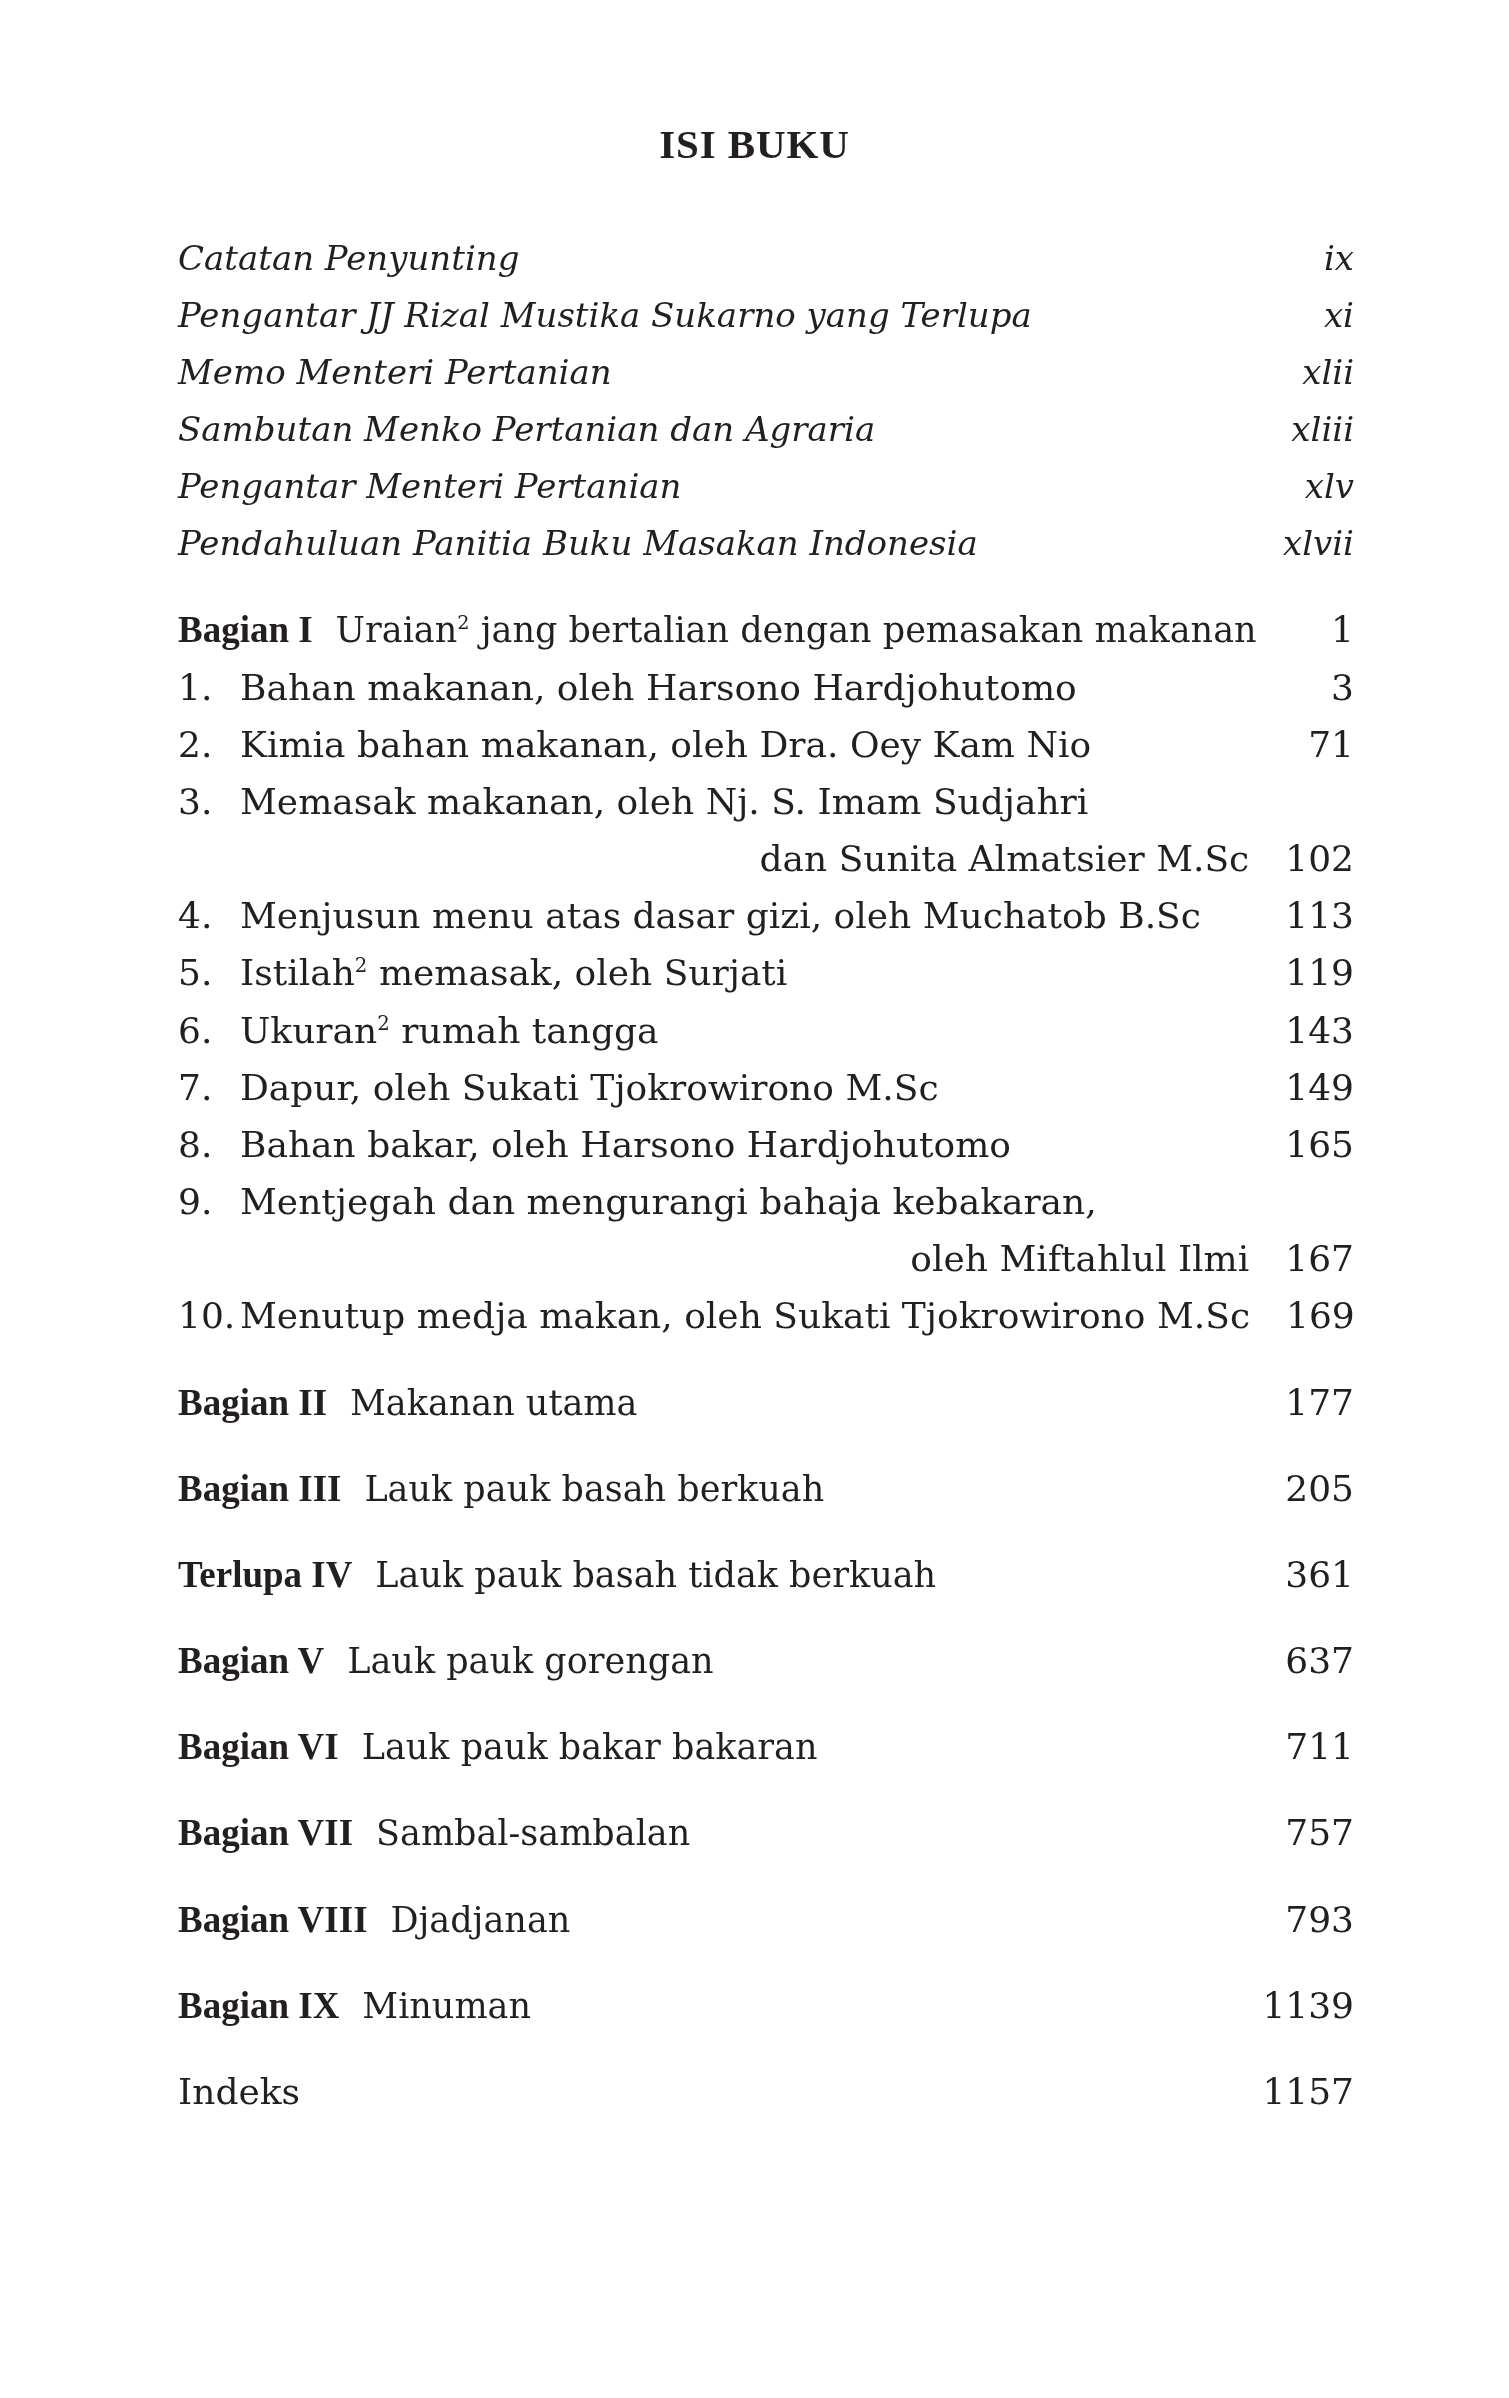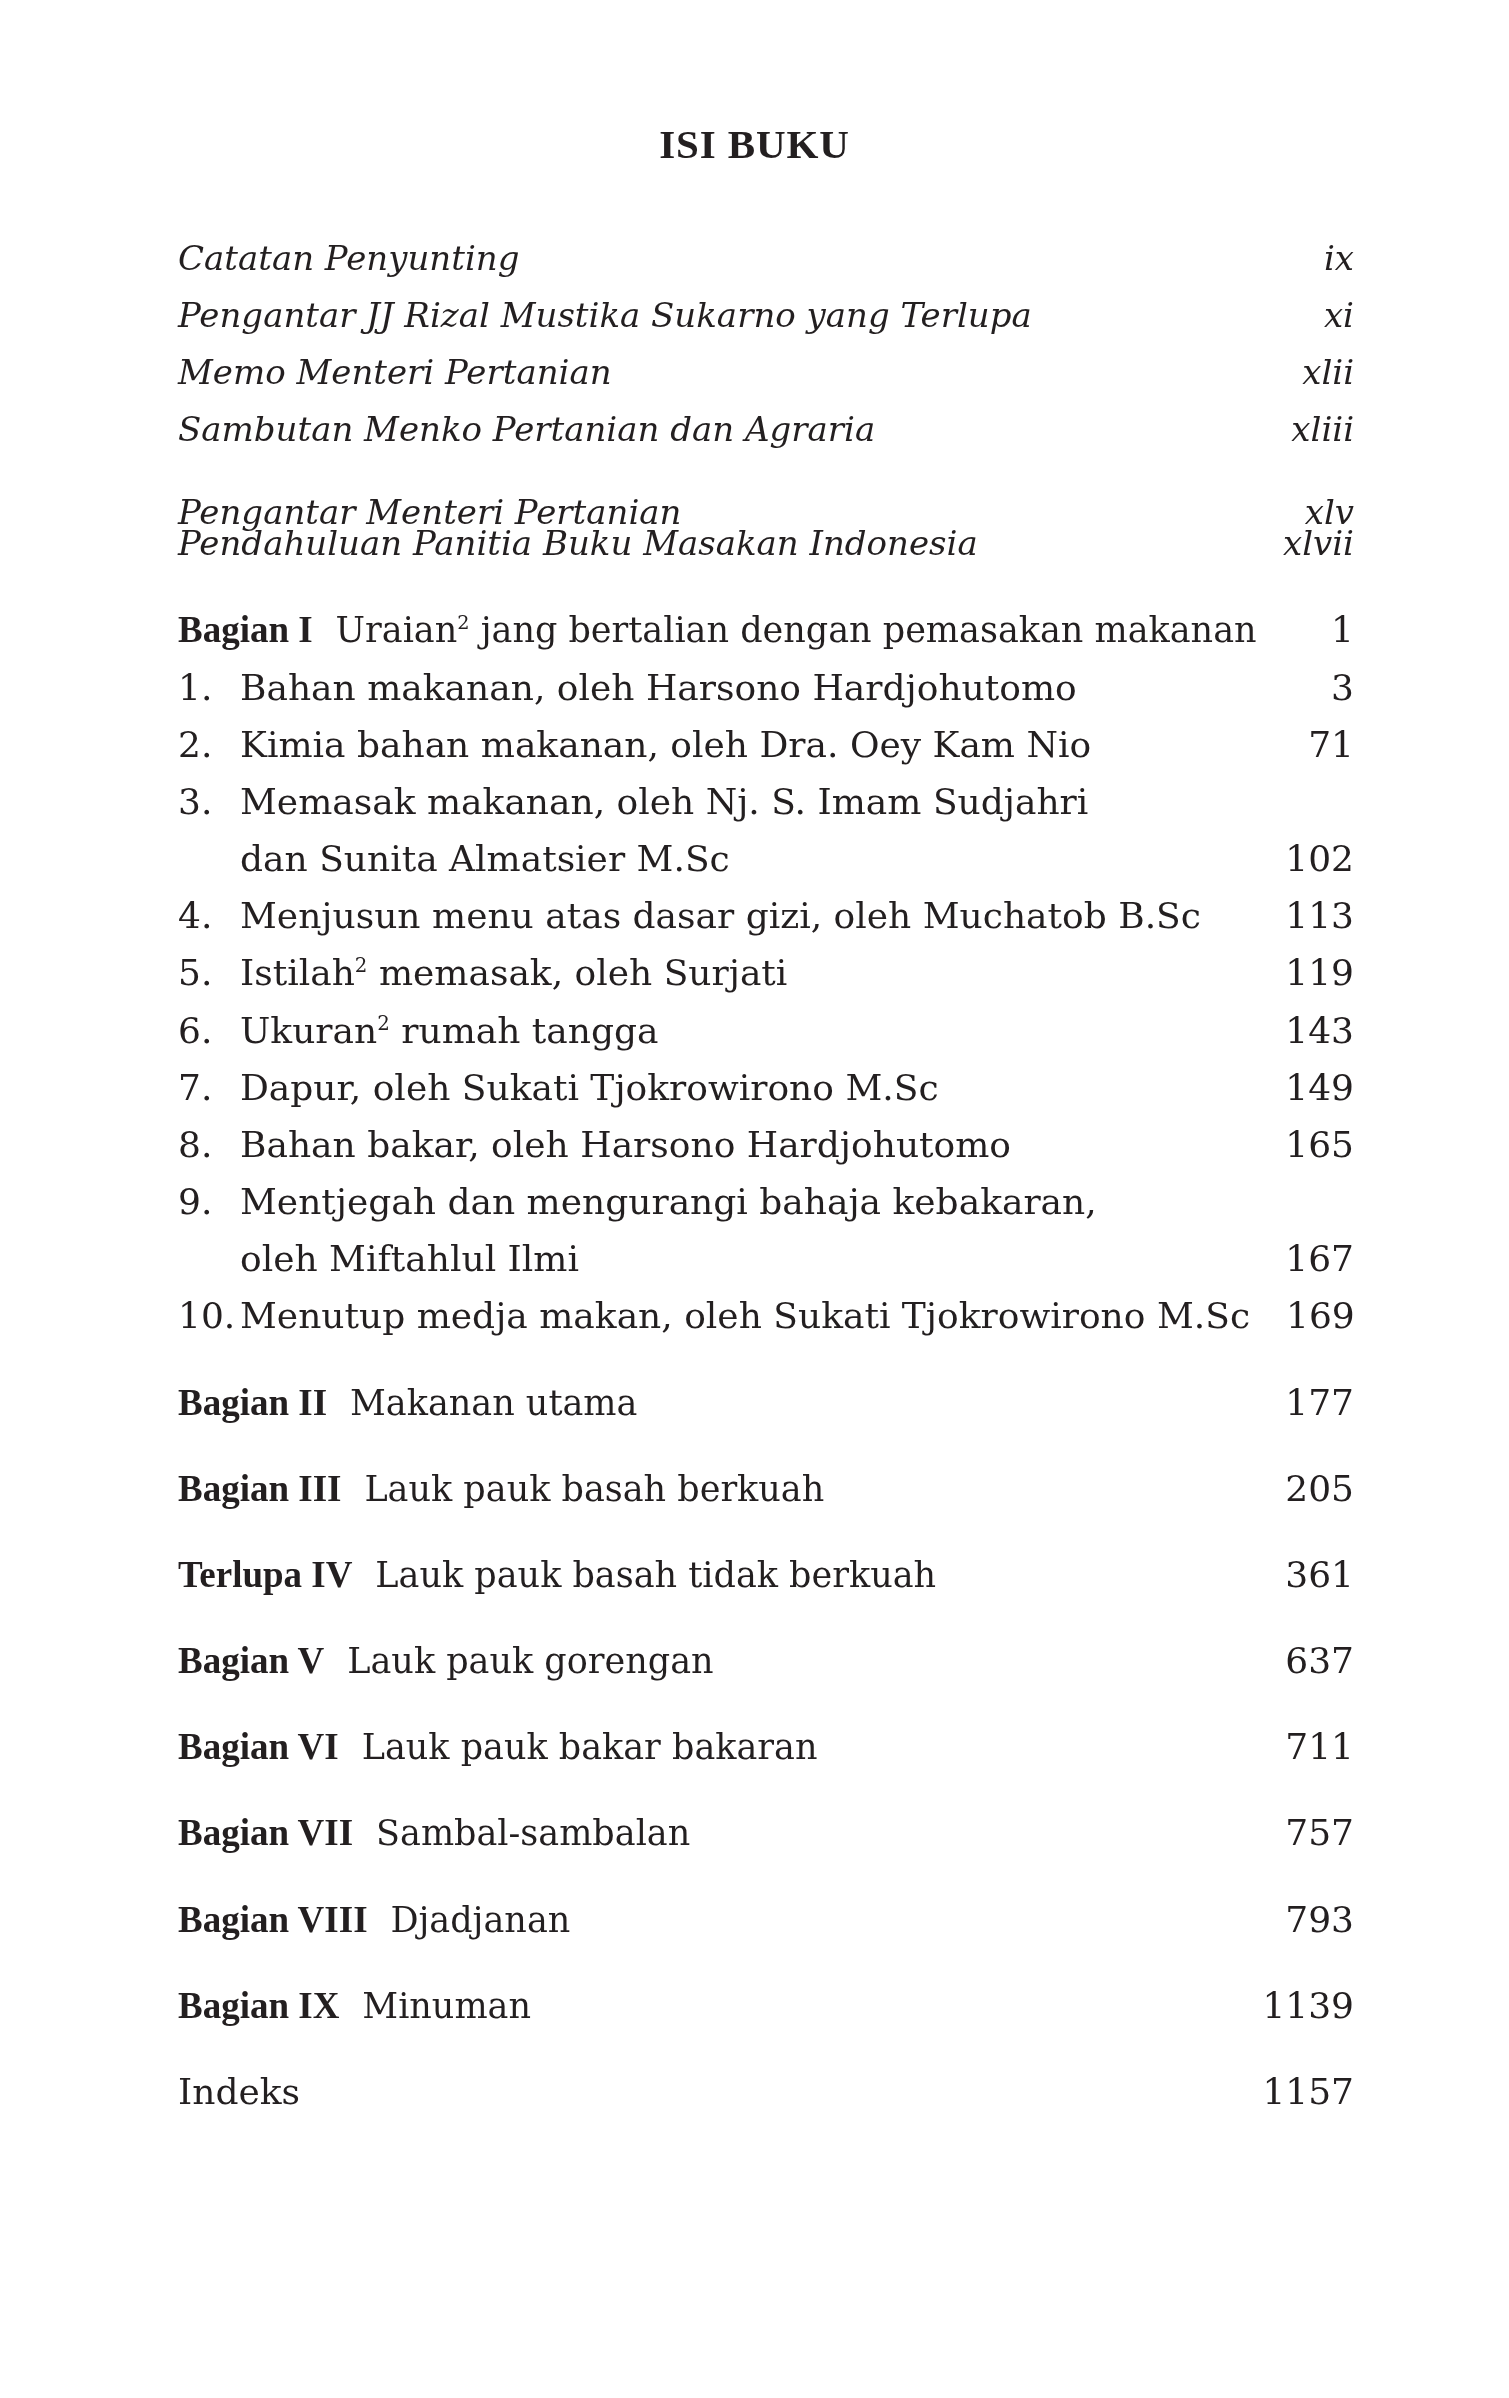--- a/index.html
+++ b/index.html
@@ -20,21 +20,21 @@
     font-size: 36px;
     display: flex; align-items: baseline;
     white-space: nowrap;
     gap: 36px;
   }
   .row .txt { flex: 1 1 auto; }
   .row .pg { flex: 0 0 auto; text-align: right; }
   .front { font-style: italic; font-family: "DejaVu Serif", "Liberation Serif", serif; font-size: 34px; }
   .front .pg { font-style: italic; }
   .num { display: inline-block; width: 62px; }
-  .indent { padding-left: 62px; }
+  .indent { padding-left: 62px; text-align: right; }
   .bold { font-weight: bold; font-family: "Liberation Serif", "DejaVu Serif", serif; font-size: 37px; }
   .sec-desc { font-family: "DejaVu Serif", "Liberation Serif", serif; font-size: 35px; margin-top: 44px; }
   sup { font-size: 55%; vertical-align: super; line-height: 0; }
 </style>
 </head>
 <body>
 
 <div class="title">ISI BUKU</div>
 
 <div class="row front" style="top:230px">
@@ -46,21 +46,21 @@
   <span class="pg">xi</span>
 </div>
 <div class="row front" style="top:344px">
   <span class="txt">Memo Menteri Pertanian</span>
   <span class="pg">xlii</span>
 </div>
 <div class="row front" style="top:401px">
   <span class="txt">Sambutan Menko Pertanian dan Agraria</span>
   <span class="pg">xliii</span>
 </div>
-<div class="row front" style="top:484px">
+<div class="row front" style="top:458px">
   <span class="txt">Pengantar Menteri Pertanian</span>
   <span class="pg">xlv</span>
 </div>
 <div class="row front" style="top:515px">
   <span class="txt">Pendahuluan Panitia Buku Masakan Indonesia</span>
   <span class="pg">xlvii</span>
 </div>
 
 <div class="row" style="top:601px">
   <span class="txt">

